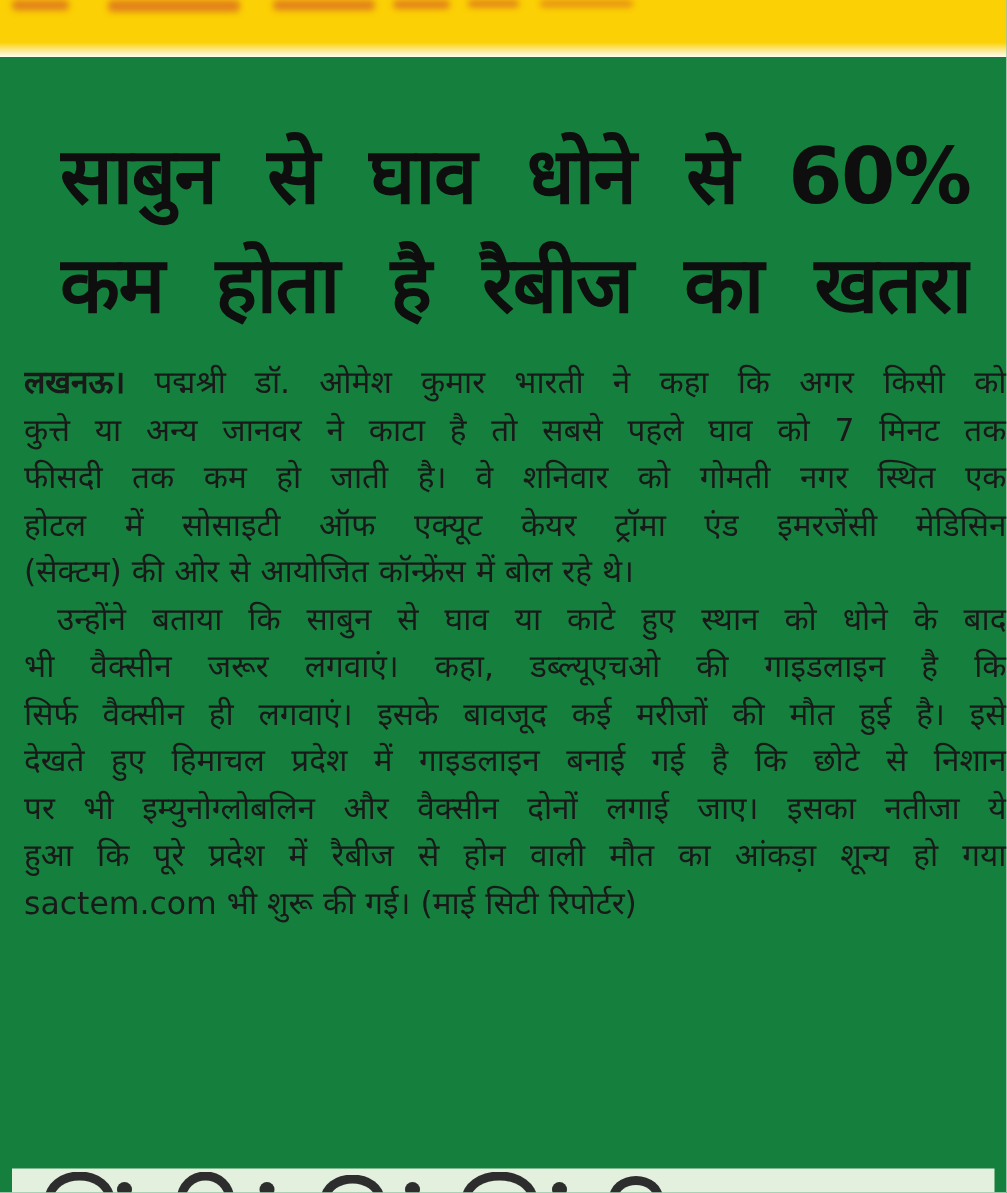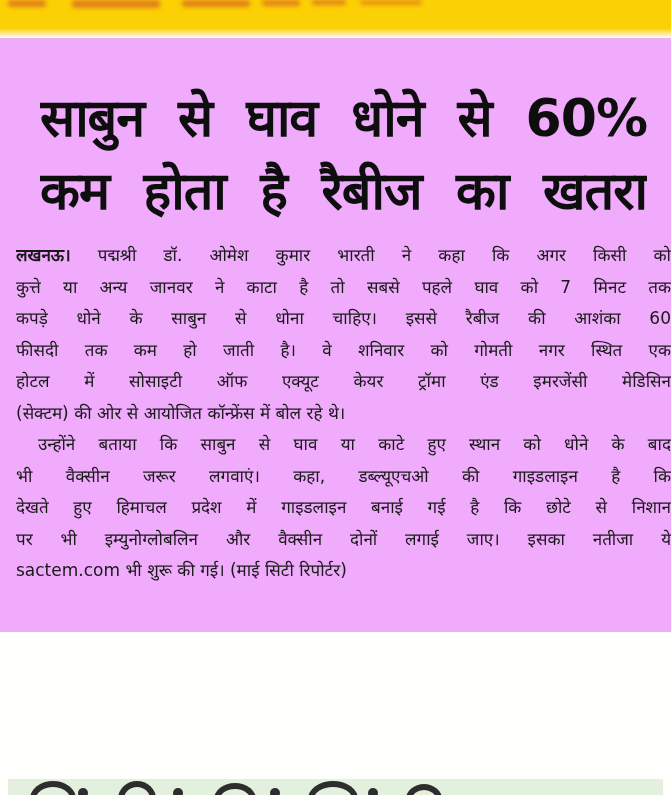--- a/index.html
+++ b/index.html
@@ -7,22 +7,22 @@
     padding: 0;
     width: 671px;
     height: 795px;
     background: #fefefc;
     overflow: hidden;
     font-family: "DejaVu Sans", sans-serif;
   }
   .page {
     position: relative;
     width: 671px;
-    height: 632px;
-    background: #f0abfc;
+    height: 795px;
+    background: #15803d;
   }
 
   
   .banner {
     position: absolute;
     top: 0; left: 0;
     width: 671px;
     height: 38px;
     background: linear-gradient(to bottom, #fbd004 0%, #fbd004 74%, #fce98e 88%, #fefdf4 100%);
   }
@@ -61,21 +61,21 @@
     white-space: nowrap;
   }
 
   
   .bodytext {
     position: absolute;
     top: 240px;
     left: 16px;
     right: 0;
     color: #191919;
-    font-size: 17px;
+    font-size: 21px;
     line-height: 31.5px;
   }
   .bline {
     height: 31.5px;
     overflow: hidden;
     white-space: nowrap;
     text-align: justify;
     text-align-last: justify;
   }
   .bline.short {
@@ -140,28 +140,29 @@
   </div>
 
   <div class="headline">
     <div class="hline">साबुन से घाव धोने से 60%</div>
     <div class="hline">कम होता है रैबीज का खतरा</div>
   </div>
 
   <div class="bodytext">
     <div class="bline"><span class="dateline">लखनऊ।</span><span> पद्मश्री डॉ. ओमेश कुमार भारती ने कहा कि अगर किसी को</span></div>
     <div class="bline">कुत्ते या अन्य जानवर ने काटा है तो सबसे पहले घाव को 7 मिनट तक</div>
-    <div class="bline">कपड़े धोने के साबुन से धोना चाहिए। इससे रैबीज की आशंका 60</div>
     <div class="bline">फीसदी तक कम हो जाती है। वे शनिवार को गोमती नगर स्थित एक</div>
     <div class="bline">होटल में सोसाइटी ऑफ एक्यूट केयर ट्रॉमा एंड इमरजेंसी मेडिसिन</div>
     <div class="bline short">(सेक्टम) की ओर से आयोजित कॉन्फ्रेंस में बोल रहे थे।</div>
     <div class="bline indent">उन्होंने बताया कि साबुन से घाव या काटे हुए स्थान को धोने के बाद</div>
     <div class="bline">भी वैक्सीन जरूर लगवाएं। कहा, डब्ल्यूएचओ की गाइडलाइन है कि</div>
+    <div class="bline">सिर्फ वैक्सीन ही लगवाएं। इसके बावजूद कई मरीजों की मौत हुई है। इसे</div>
     <div class="bline">देखते हुए हिमाचल प्रदेश में गाइडलाइन बनाई गई है कि छोटे से निशान</div>
     <div class="bline">पर भी इम्युनोग्लोबलिन और वैक्सीन दोनों लगाई जाए। इसका नतीजा ये</div>
+    <div class="bline">हुआ कि पूरे प्रदेश में रैबीज से होन वाली मौत का आंकड़ा शून्य हो गया</div>
     <div class="bline short">sactem.com भी  शुरू की गई। (माई सिटी रिपोर्टर)</div>
   </div>
 
   <div class="strip">
     <div class="cut c1"></div>
     <div class="cdot d1"></div>
     <div class="cut c2"></div>
     <div class="cdot d2"></div>
     <div class="cut c3"></div>
     <div class="cdot d3"></div>

